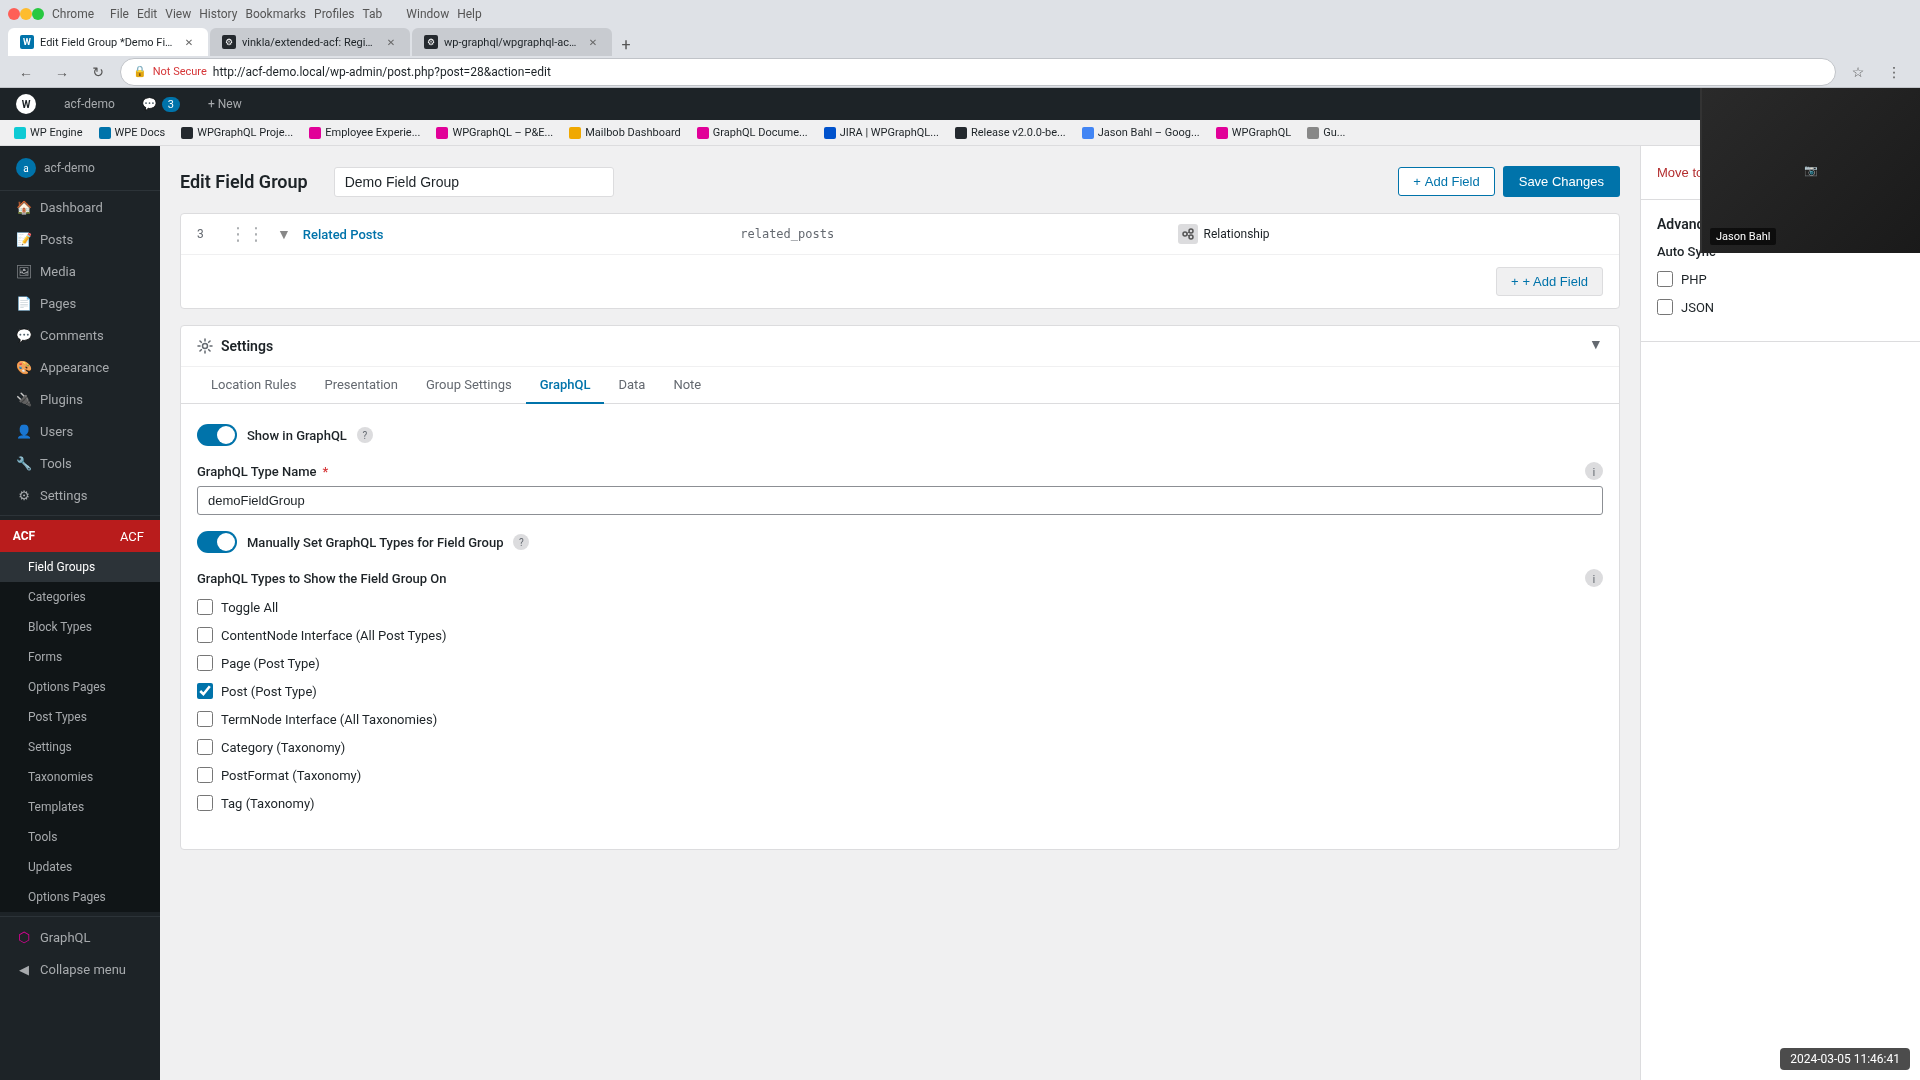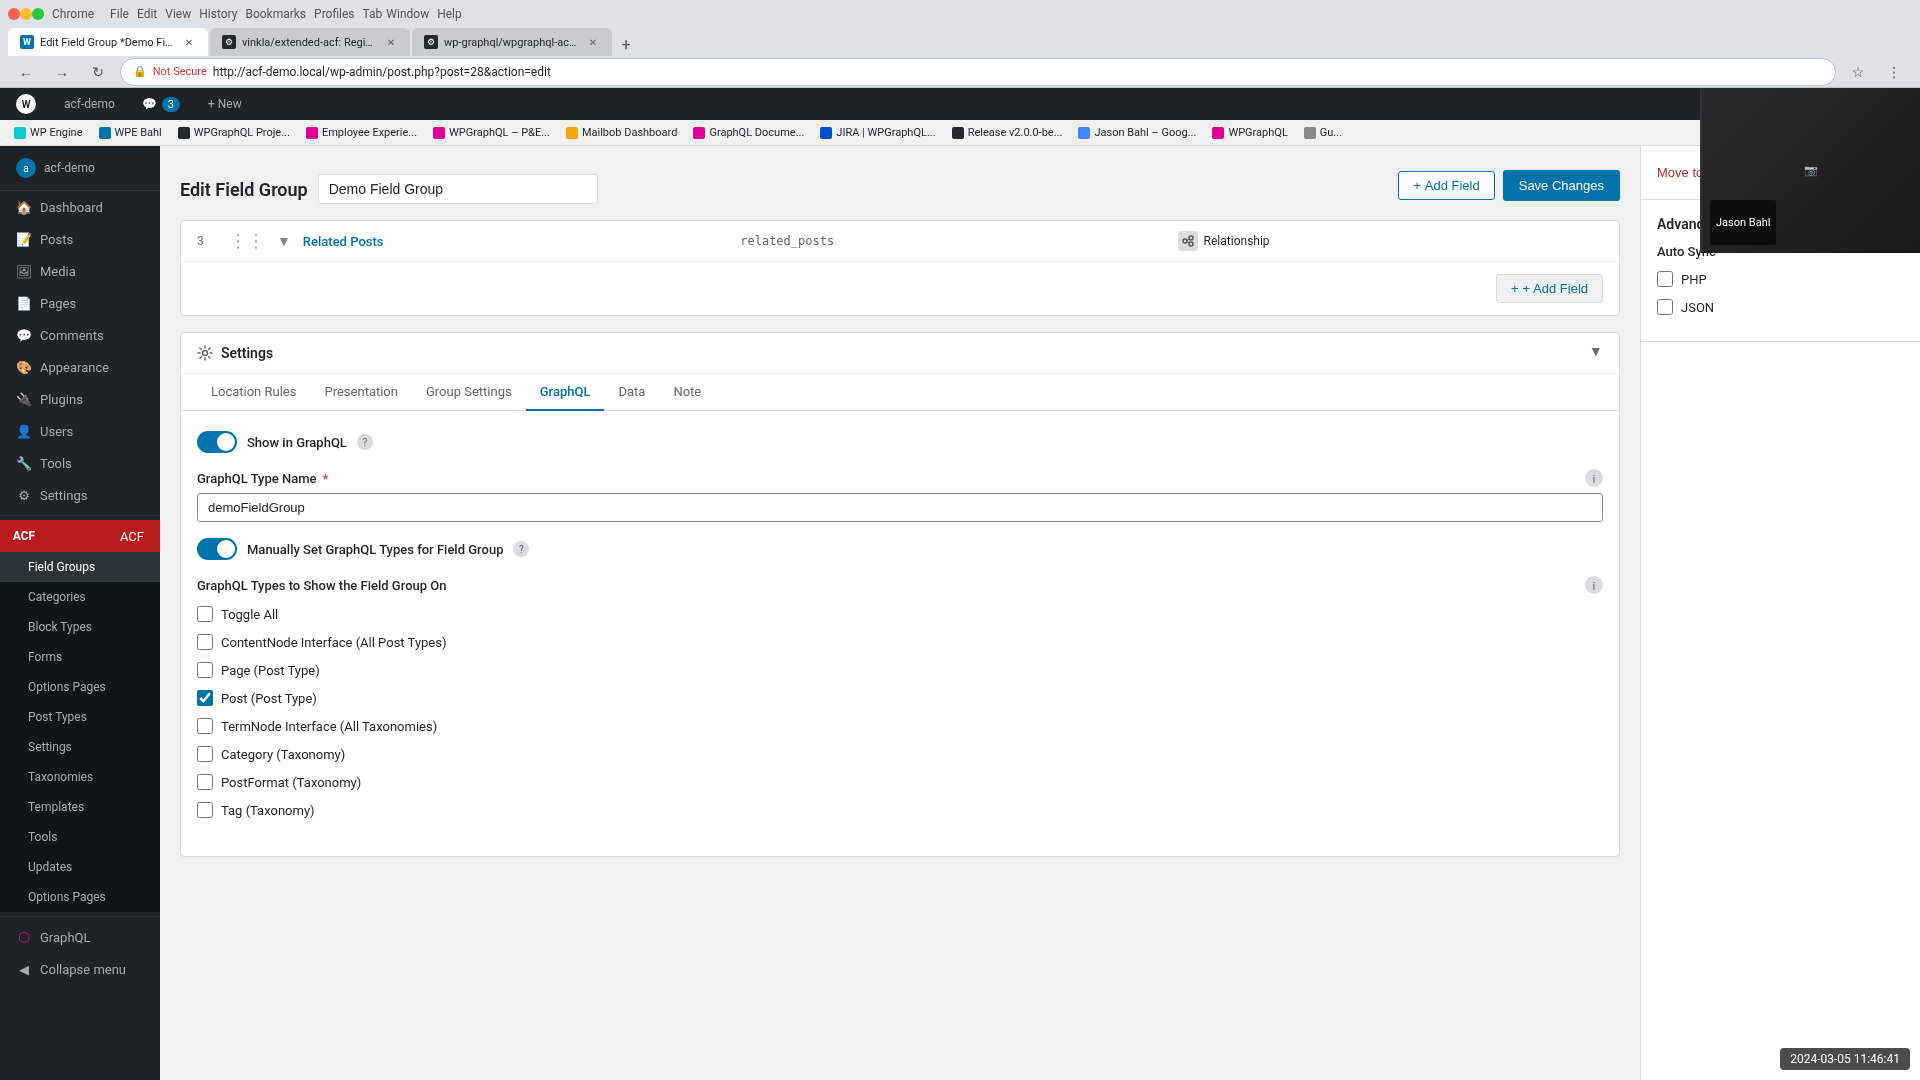--- a/index.html
+++ b/index.html
@@ -46,21 +46,21 @@
     .sidebar-icon { width: 16px; height: 16px; display: flex; align-items: center; justify-content: center; flex-shrink: 0; }
     .sidebar-submenu { background: #101517; }
     .sidebar-submenu .sidebar-item { padding-left: 28px; font-size: 12px; }
     .acf-divider { height: 1px; background: #2c3338; margin: 4px 0; }
 
     
     .content-area { flex: 1; overflow-y: auto; padding: 20px; }
 
     
     .page-header { display: flex; align-items: center; justify-content: space-between; margin-bottom: 16px; }
-    .page-header-left { display: flex; align-items: center; gap: 10px; margin-top: 8px; }
+    .page-header-left { display: flex; align-items: center; gap: 26px; }
     .page-title { font-size: 18px; font-weight: 600; color: #1d2327; }
     .field-group-name-input { border: 1px solid #dcdcde; border-radius: 3px; padding: 6px 10px; font-size: 14px; width: 280px; background: #fff; color: #1d2327; }
     .page-header-right { display: flex; align-items: center; gap: 8px; }
     .btn-add-field { background: #fff; border: 1px solid #0073aa; color: #0073aa; padding: 6px 14px; border-radius: 3px; cursor: pointer; font-size: 13px; display: flex; align-items: center; gap: 4px; }
     .btn-save { background: #0073aa; border: none; color: #fff; padding: 8px 16px; border-radius: 3px; cursor: pointer; font-size: 13px; font-weight: 500; }
 
     
     .field-group-card { background: #fff; border: 1px solid #dcdcde; border-radius: 4px; margin-bottom: 16px; }
     .field-row { display: flex; align-items: center; padding: 10px 16px; border-bottom: 1px solid #f0f0f1; gap: 12px; }
     .field-row:last-child { border-bottom: none; }
@@ -112,42 +112,42 @@
 
     .auto-sync-title { font-size: 13px; font-weight: 500; color: #1d2327; margin-bottom: 10px; }
 
     
     .timestamp-overlay { position: fixed; bottom: 10px; right: 10px; background: rgba(0,0,0,0.7); color: #fff; padding: 4px 10px; border-radius: 4px; font-size: 12px; z-index: 1000; }
 
     
     .webcam-overlay { position: fixed; top: 88px; right: 0; width: 220px; height: 165px; background: #1a1a1a; border-left: 2px solid #333; overflow: hidden; z-index: 999; }
     .webcam-content { width: 100%; height: 100%; background: linear-gradient(135deg, #2a2a2a, #1a1a1a); display: flex; align-items: center; justify-content: center; }
     .webcam-label { color: #666; font-size: 11px; }
-    .webcam-name { position: absolute; bottom: 8px; left: 8px; background: rgba(0,0,0,0.6); color: #fff; padding: 16px 6px; border-radius: 2px; font-size: 11px; }
+    .webcam-name { position: absolute; bottom: 8px; left: 8px; background: rgba(0,0,0,0.6); color: #fff; padding: 2px 6px; border-radius: 2px; font-size: 11px; }
     .badge-count { background: #0073aa; color: #fff; border-radius: 10px; padding: 1px 6px; font-size: 11px; }
 
     .small-dot { color: #a7aaad; font-size: 18px; line-height: 1; }
   </style>
 </head>
 <body>
 
 <div class="browser-chrome">
   <div class="browser-titlebar">
     <span class="browser-dot dot-red"></span>
     <span class="browser-dot dot-yellow"></span>
     <span class="browser-dot dot-green"></span>
     <span style="margin-left:8px; font-size:12px; color:#555;">Chrome</span>
     <span style="margin-left:16px; font-size:12px; color:#555;">File</span>
     <span style="margin-left:8px; font-size:12px; color:#555;">Edit</span>
     <span style="margin-left:8px; font-size:12px; color:#555;">View</span>
     <span style="margin-left:8px; font-size:12px; color:#555;">History</span>
     <span style="margin-left:8px; font-size:12px; color:#555;">Bookmarks</span>
     <span style="margin-left:8px; font-size:12px; color:#555;">Profiles</span>
     <span style="margin-left:8px; font-size:12px; color:#555;">Tab</span>
-    <span style="margin-left:4px; font-size:12px; color:#555;">Window</span>
+    <span style="margin-left:24px; font-size:12px; color:#555;">Window</span>
     <span style="margin-left:8px; font-size:12px; color:#555;">Help</span>
   </div>
   <div style="display:flex; align-items:flex-end; padding: 0 8px; gap: 2px; height: 32px; background:#dee1e6;">
     <div class="browser-tab">
       <div class="browser-tab-icon" style="background:#0073aa; color:#fff; font-size:9px; font-weight:bold; display:flex; align-items:center; justify-content:center;">W</div>
       <span style="font-size:11px; overflow:hidden; text-overflow:ellipsis;">Edit Field Group *Demo Field...</span>
       <div class="tab-close">✕</div>
     </div>
     <div class="browser-tab inactive">
       <div class="browser-tab-icon" style="background:#24292e; color:#fff; font-size:9px; display:flex; align-items:center; justify-content:center;">⚙</div>
@@ -198,21 +198,21 @@
   </div>
 </div>
 
 <div class="bookmark-bar">
   <div class="bookmark-item">
     <div class="bm-icon" style="background:#0ecad4;"></div>
     <span>WP Engine</span>
   </div>
   <div class="bookmark-item">
     <div class="bm-icon" style="background:#0073aa;"></div>
-    <span>WPE Bahl</span>
+    <span>WPE Docs</span>
   </div>
   <div class="bookmark-item">
     <div class="bm-icon" style="background:#24292e;"></div>
     <span>WPGraphQL Proje...</span>
   </div>
   <div class="bookmark-item">
     <div class="bm-icon" style="background:#e10098;"></div>
     <span>Employee Experie...</span>
   </div>
   <div class="bookmark-item">

